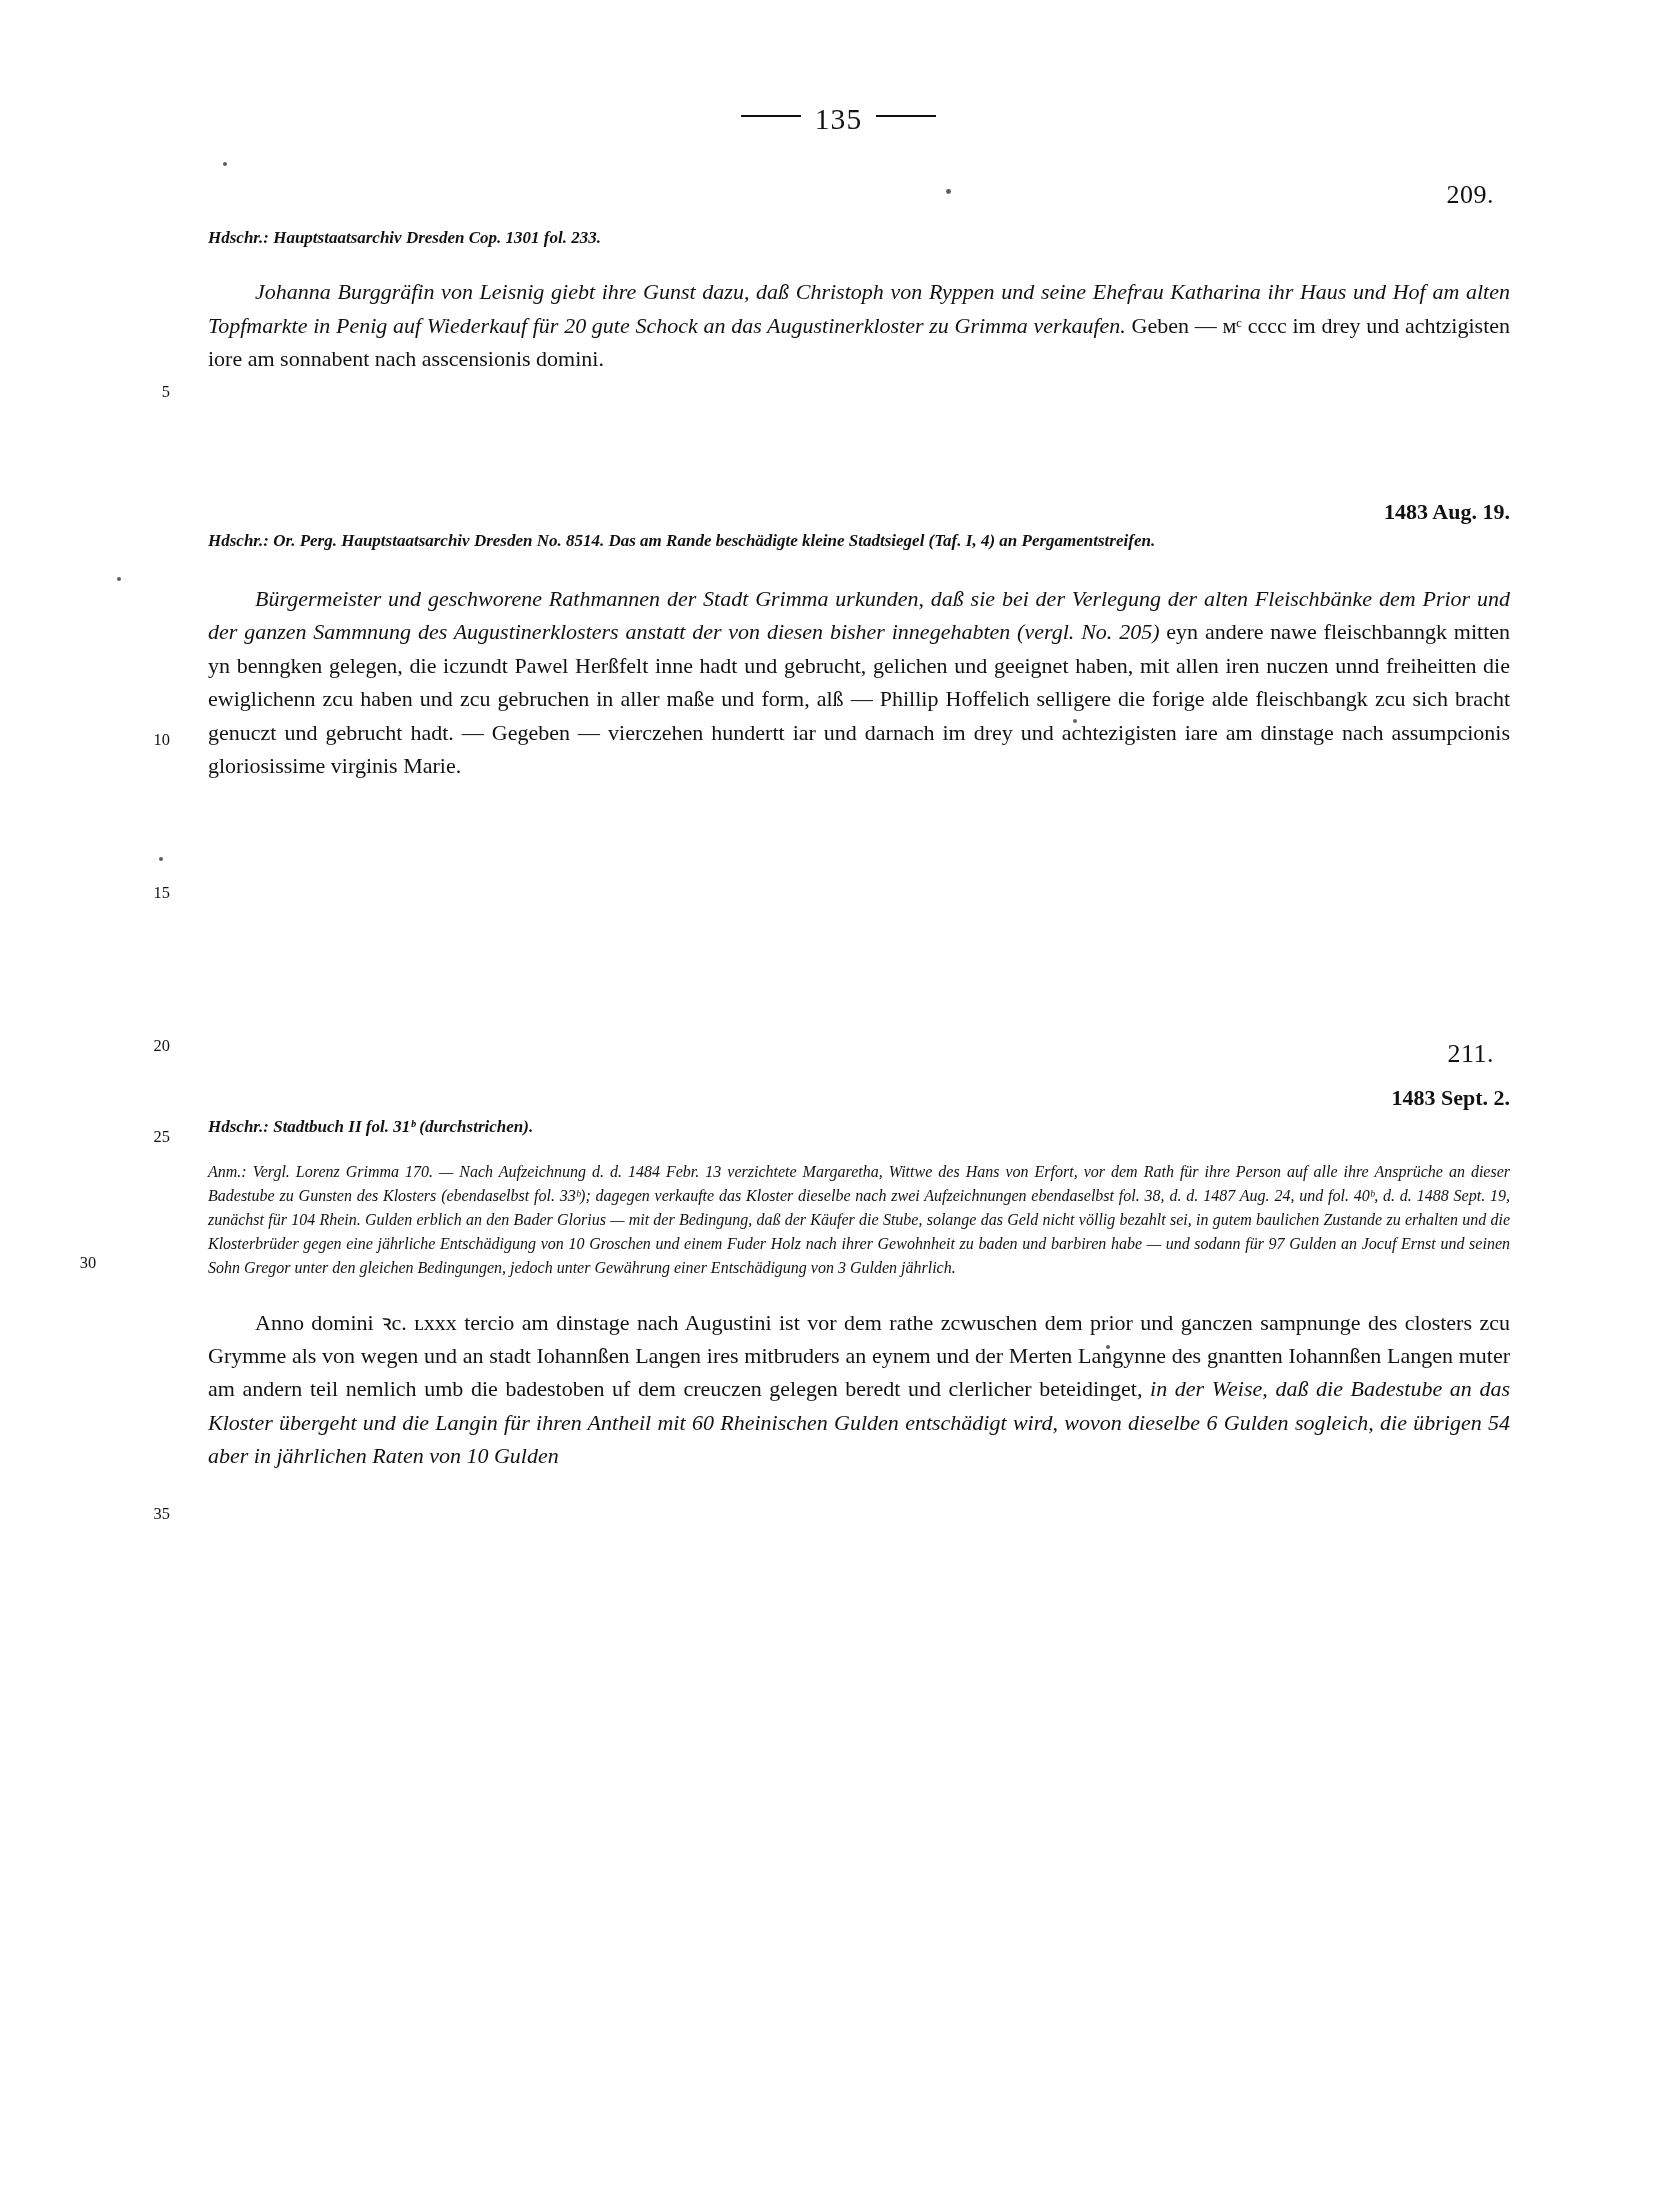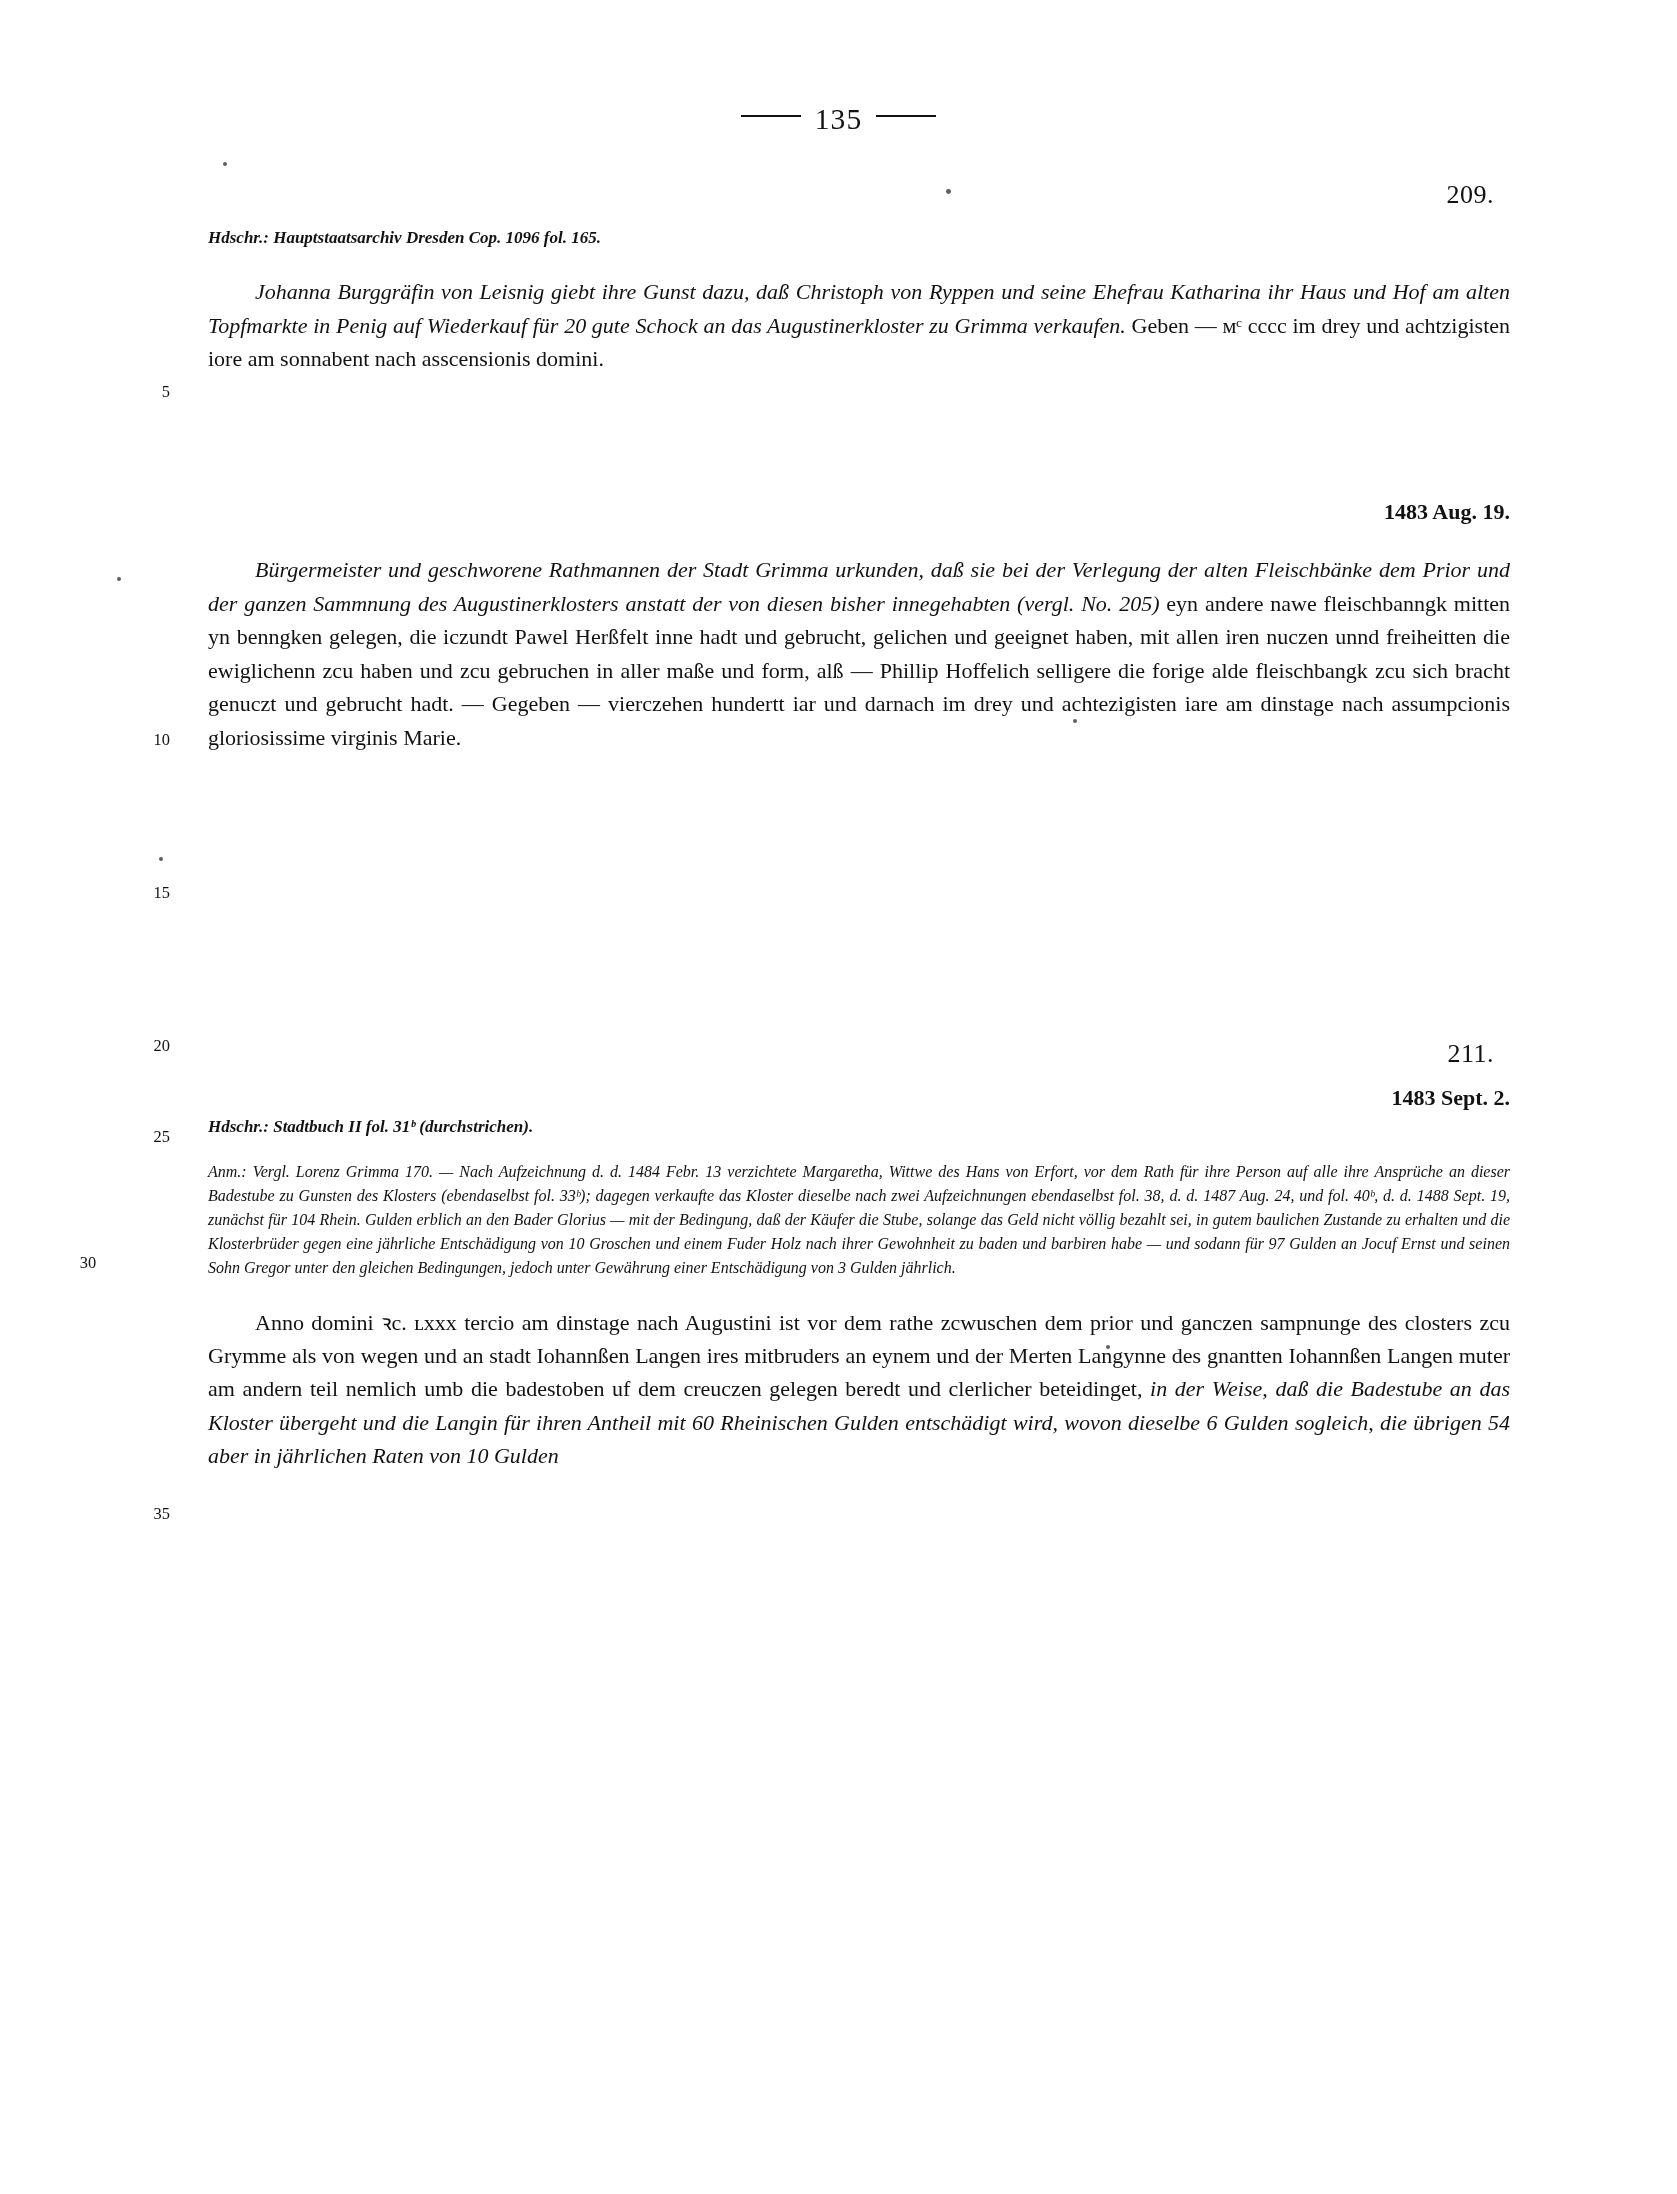--- a/index.html
+++ b/index.html
@@ -130,32 +130,33 @@
   <div class="speck" style="left:946px; top:189px; width:4.9px; height:4.9px;"></div>
   <div class="speck" style="left:117px; top:577px; width:4.4px; height:4.4px;"></div>
   <div class="speck" style="left:159px; top:857px; width:4.4px; height:4.4px;"></div>
   <div class="speck" style="left:1073px; top:719px; width:4.4px; height:4.4px;"></div>
   <div class="speck" style="left:1106px; top:1345px; width:4.4px; height:4.4px;"></div>
 
   <div class="content">
 
     <div class="blockA">
       <div class="sec-number">209.</div>
-      <div class="source">Hdschr.: Hauptstaatsarchiv Dresden Cop. 1096 fol. 165.</div>
+      <div class="source">Hdschr.: Hauptstaatsarchiv Dresden Cop. 1301 fol. 233.</div>
 
       <div class="lineno" style="top:218px; left:-202px;">5</div>
 
       <div class="body-text indent" style="margin-top:25px;">
         <i>Johanna Burggräfin von Leisnig giebt ihre Gunst dazu, daß Christoph von Ryppen und seine Ehefrau Katharina ihr Haus und Hof am alten Topfmarkte in Penig auf Wiederkauf für 20 gute Schock an das Augustinerkloster zu Grimma verkaufen.</i>
         <span>Geben — ᴍᶜ cccc im drey und achtzigisten iore am sonnabent nach asscensionis domini.</span>
       </div>
     </div>
 
     <div class="blockB">
       <div class="date">1483 Aug. 19.</div>
+      <div class="source">Hdschr.: Or. Perg. Hauptstaatsarchiv Dresden No. 8514.   Das am Rande beschädigte kleine Stadtsiegel (Taf. I, 4) an Pergamentstreifen.</div>
 
       <div class="lineno" style="top:243px; left:-202px;">10</div>
       <div class="lineno" style="top:396px; left:-202px;">15</div>
       <div class="lineno" style="top:549px; left:-202px;">20</div>
 
       <div class="body-text indent" style="margin-top:28.4px;">
         <i>Bürgermeister und geschworene Rathmannen der Stadt Grimma urkunden, daß sie bei der Verlegung der alten Fleischbänke dem Prior und der ganzen Sammnung des Augustinerklosters anstatt der von diesen bisher innegehabten (vergl. No. 205)</i>
         <span>eyn andere nawe fleischbanngk mitten yn benngken gelegen, die iczundt Pawel Herßfelt inne hadt und gebrucht, gelichen und geeignet haben, mit allen iren nuczen unnd freiheitten die ewiglichenn zcu haben und zcu gebruchen in aller maße und form, alß — Phillip Hoffelich selligere die forige alde fleischbangk zcu sich bracht genuczt und gebrucht hadt. — Gegeben — vierczehen hundertt iar und darnach im drey und achtezigisten iare am dinstage nach assumpcionis gloriosissime virginis Marie.</span>
       </div>
     </div>

